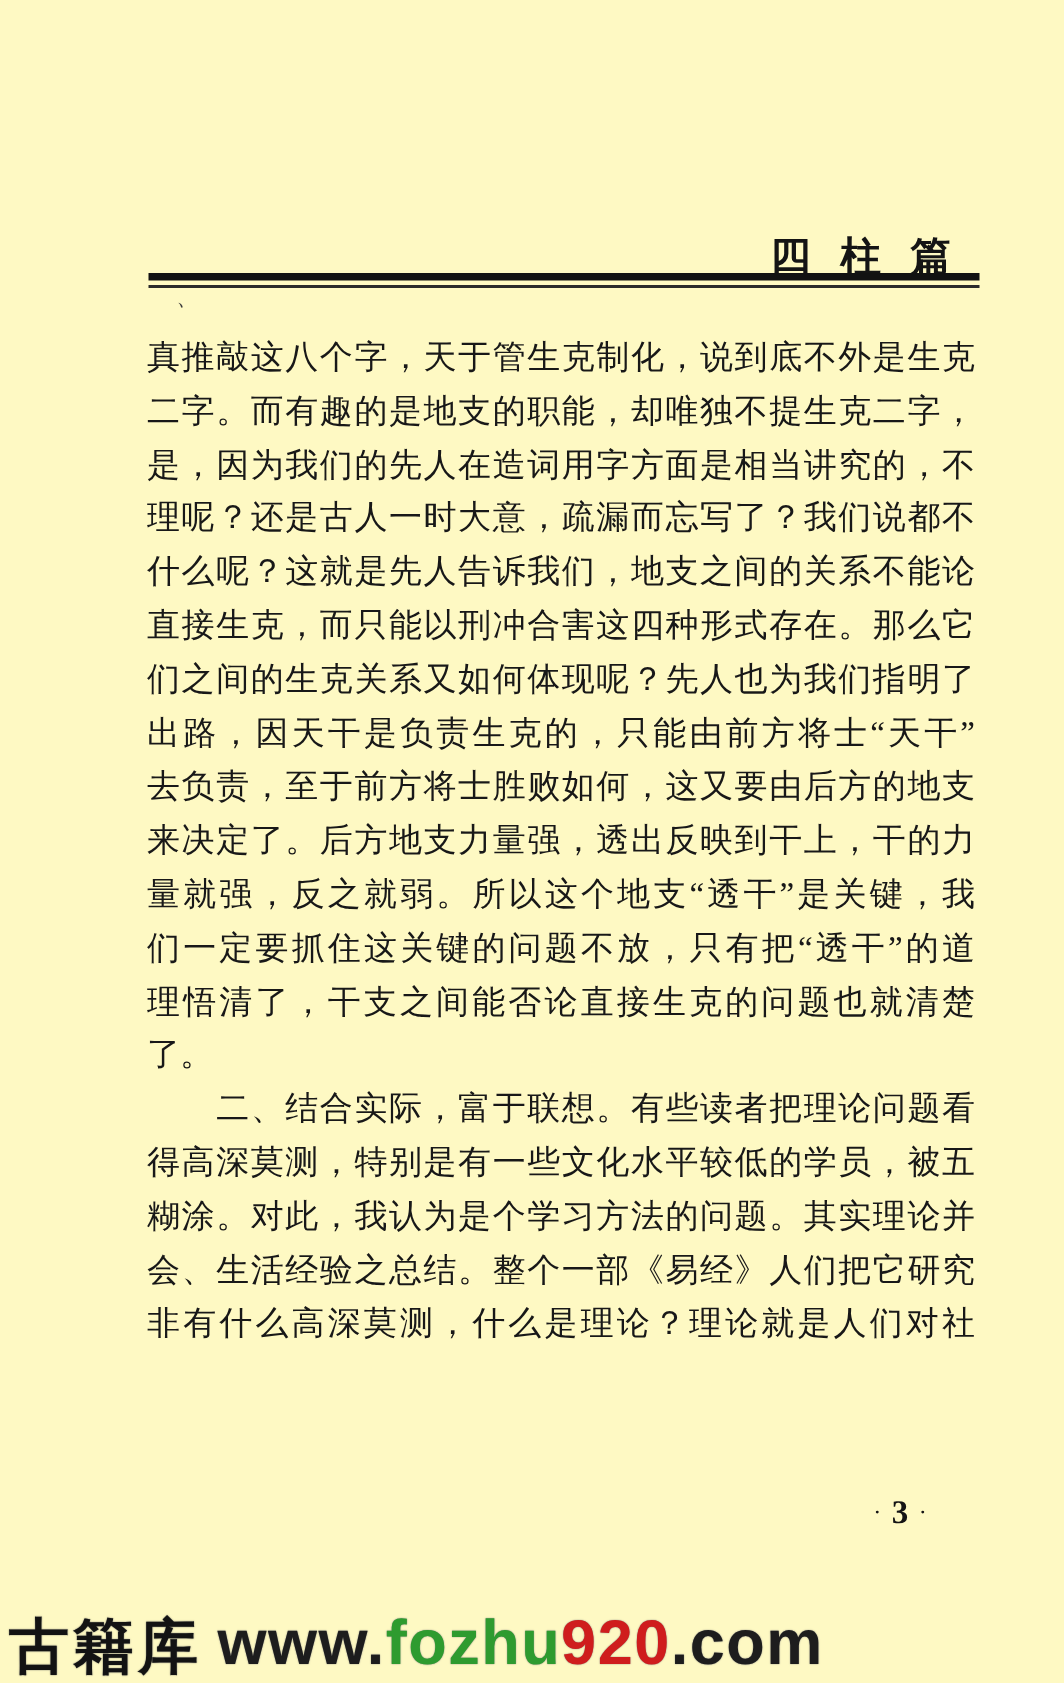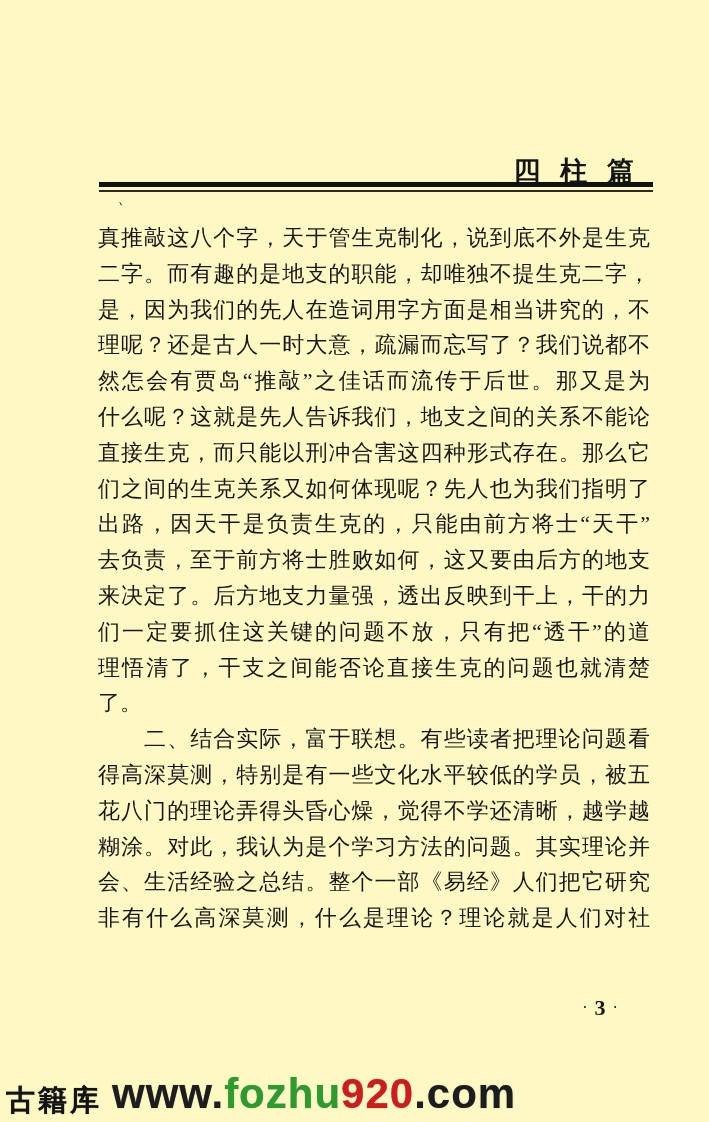--- a/index.html
+++ b/index.html
@@ -74,21 +74,21 @@
   
   .watermark {
     position: absolute;
     left: 6px; top: 1070px;
     width: 703px; height: 52px;
     white-space: nowrap;
     font-family: "Liberation Sans", "DejaVu Sans", sans-serif;
     font-weight: 700;
   }
   .wm-lib {
-    font-size: 29px;
+    font-size: 40px;
     color: #131313;
     letter-spacing: 3px;
     margin-right: 10px;
     vertical-align: -2px;
     text-shadow: 0 0 1px #555;
   }
   .wm-url { font-size: 42px; letter-spacing: 1px; text-shadow: 0 0 1px #777; }
   .wm-dark  { color: #1d1d1d; }
   .wm-green { color: #2e9b2f; }
   .wm-red   { color: #cf1d1d; }
@@ -101,33 +101,32 @@
   <div class="chapter-title">四 柱 篇</div>
   <div class="rule-thick"></div>
   <div class="rule-thin"></div>
   <div class="stray">、</div>
 
   <div class="body-text">
     <div class="line">真推敲这八个字，天于管生克制化，说到底不外是生克</div>
     <div class="line">二字。而有趣的是地支的职能，却唯独不提生克二字，</div>
     <div class="line">是，因为我们的先人在造词用字方面是相当讲究的，不</div>
     <div class="line">理呢？还是古人一时大意，疏漏而忘写了？我们说都不</div>
-    <div class="line">然怎会有贾岛“推敲”之佳话而流传于后世。那又是为</div>
     <div class="line">什么呢？这就是先人告诉我们，地支之间的关系不能论</div>
     <div class="line">直接生克，而只能以刑冲合害这四种形式存在。那么它</div>
     <div class="line">们之间的生克关系又如何体现呢？先人也为我们指明了</div>
     <div class="line">出路，因天干是负责生克的，只能由前方将士“天干”</div>
     <div class="line">去负责，至于前方将士胜败如何，这又要由后方的地支</div>
     <div class="line">来决定了。后方地支力量强，透出反映到干上，干的力</div>
+    <div class="line">量就强，反之就弱。所以这个地支“透干”是关键，我</div>
     <div class="line">们一定要抓住这关键的问题不放，只有把“透干”的道</div>
     <div class="line">理悟清了，干支之间能否论直接生克的问题也就清楚</div>
     <div class="line no-justify">了。</div>
     <div class="line">　　二、结合实际，富于联想。有些读者把理论问题看</div>
     <div class="line">得高深莫测，特别是有一些文化水平较低的学员，被五</div>
-    <div class="line">花八门的理论弄得头昏心燥，觉得不学还清晰，越学越</div>
     <div class="line">糊涂。对此，我认为是个学习方法的问题。其实理论并</div>
     <div class="line">会、生活经验之总结。整个一部《易经》人们把它研究</div>
     <div class="line">非有什么高深莫测，什么是理论？理论就是人们对社</div>
   </div>
 
   <div class="page-number"><span class="dot">·</span><span class="num">3</span><span class="dot">·</span></div>
 
   <div class="watermark"><span class="wm-lib">古籍库</span><span class="wm-url"><span class="wm-dark">www.</span><span class="wm-green">fozhu</span><span class="wm-red">920</span><span class="wm-dark">.com</span></span></div>
 
 </div>

